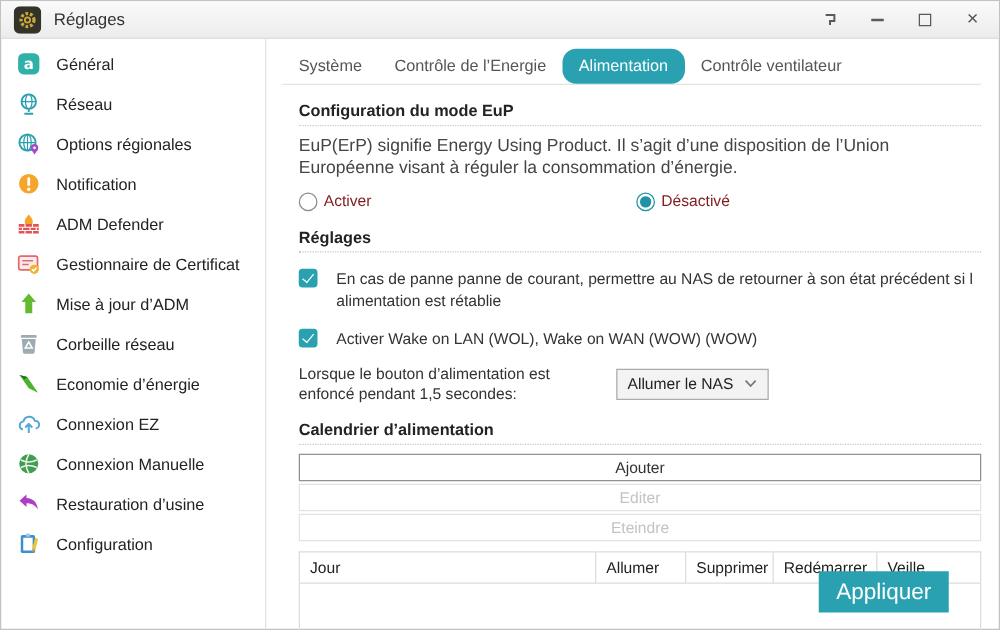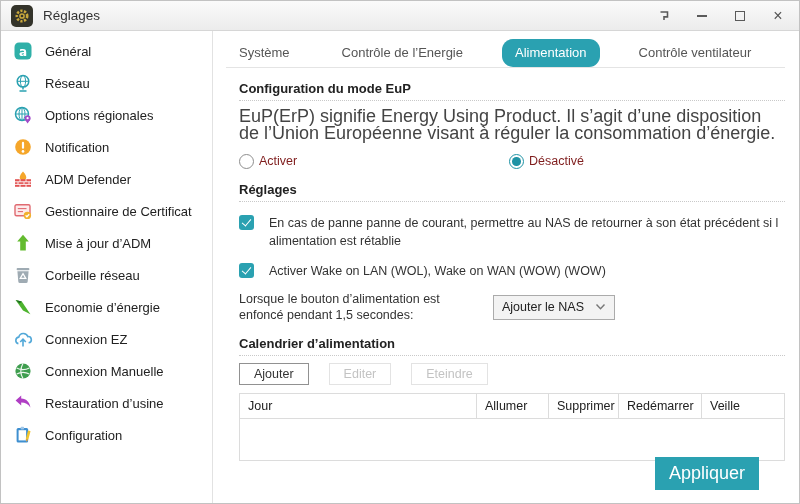--- a/index.html
+++ b/index.html
@@ -22,47 +22,47 @@
   .bodyrow { display:flex; height:472px; }
   .sidebar { width:212px; border-right:1px solid #e2e2e2; padding-top:4px; flex:0 0 212px; }
   .side-item { height:32px; display:flex; align-items:center; gap:12px; padding-left:12px;
                font-size:13px; color:#222; cursor:pointer; white-space:nowrap; }
   .side-item.selected { background:#2aa1b1; color:#fff; }
   .icon20 { width:20px; height:20px; flex:0 0 20px; display:flex; }
 
   .main { flex:1; position:relative; padding:8px 14px 0 26px; }
 
   
-  .tabs { display:flex; gap:26px; border-bottom:1px solid #e4e4e4; margin-left:-13px; }
+  .tabs { display:flex; border-bottom:1px solid #e4e4e4; margin-left:-13px; }
   .tab { padding:6px 13px 7px; font-size:13px; color:#555; cursor:pointer; }
   .tab.active { background:#2aa1b1; color:#fff;border-radius:11px; }
 
   
   .sec-h { font-size:13px; font-weight:700; color:#222; margin-top:13px; }
   .dotted { border-bottom:1px dotted #c9c9c9; margin:4px 0 7px; }
-  .desc { font-size:18px; color:#444; line-height:17px; }
+  .desc { font-size:14px; color:#444; line-height:17px; }
 
   .radio-row { display:flex; margin-top:12px; align-items:center; }
   .radio-opt { display:flex; align-items:flex-start; gap:5px; font-size:12.5px; color:#7f1d1d; cursor:pointer; }
   .w270 { flex:0 0 270px; }
   .radio { width:15px; height:15px; border-radius:50%; border:1px solid #8e8e8e; background:#fff; position:relative; flex:0 0 15px; }
   .radio.sel { border:1.6px solid #1f93a5; }
   .radio.sel::after { content:""; position:absolute; inset:2.2px; border-radius:50%; background:#1f93a5; }
 
   .check-row { display:flex; gap:15px; margin-top:12px; font-size:12.5px; color:#333; line-height:18px; align-items:flex-start; }
   .checkbox { width:15px; height:15px; border-radius:3px; background:#2aa1b1; flex:0 0 15px; margin-top:1px; position:relative; cursor:pointer; }
   .checkbox::after { content:""; position:absolute; left:4.6px; top:1.6px; width:4px; height:8px;
                      border-right:1.8px solid #fff; border-bottom:1.8px solid #fff; transform:rotate(40deg); }
 
   .power-row { display:flex; margin-top:11px; align-items:center; }
   .power-label { flex:0 0 254px; font-size:12.5px; color:#333; line-height:16px; padding-right:14px; }
   .dropdown { width:122px; height:25px; background:#f3f3f3; border:1px solid #ababab; display:flex;
               align-items:center; justify-content:space-between; padding:0 8px; font-size:12.5px; color:#222; cursor:pointer; }
 
-  .btn-row { display:flex; gap:20px; margin-top:7px; }
+  .btn-row { display:flex; gap:2px; margin-top:7px;flex-direction:column; }
   .btn { font-size:12.5px; padding:3px 14px; background:#fff; border:1px solid #919191; color:#333; cursor:pointer; }
   .btn.disabled { border-color:#e3e3e3; color:#c3c3c3; }
 
   table.sched { width:100%; border-collapse:collapse; margin-top:8px; table-layout:fixed; border:1px solid #dcdcdc; }
   table.sched th { font-weight:400; font-size:12.5px; color:#222; text-align:left; padding:5px 8px;
                    border-right:1px solid #dcdcdc; border-bottom:1px solid #dcdcdc; }
   table.sched th:last-child { border-right:none; }
   table.sched td.empty { height:42px; }
 
   .apply-btn { position:absolute; right:40px; bottom:13px; background:#2aa1b1; color:#fff; border:none;
@@ -293,21 +293,21 @@
       </div>
 
       <div class="check-row">
         <span class="checkbox"></span>
         <span>Activer Wake on LAN (WOL), Wake on WAN (WOW) (WOW)</span>
       </div>
 
       <div class="power-row">
         <div class="power-label">Lorsque le bouton d’alimentation est enfoncé pendant 1,5 secondes:</div>
         <div class="dropdown">
-          <span>Ajouter le NAS</span>
+          <span>Allumer le NAS</span>
           <svg width="11" height="8" viewBox="0 0 11 8">
             <path d="M1.5 1.5 L5.5 5.8 L9.5 1.5" stroke="#777" stroke-width="1.4" fill="none"></path>
           </svg>
         </div>
       </div>
 
       <div class="sec-h">Calendrier d’alimentation</div>
       <div class="dotted"></div>
 
       <div class="btn-row">

